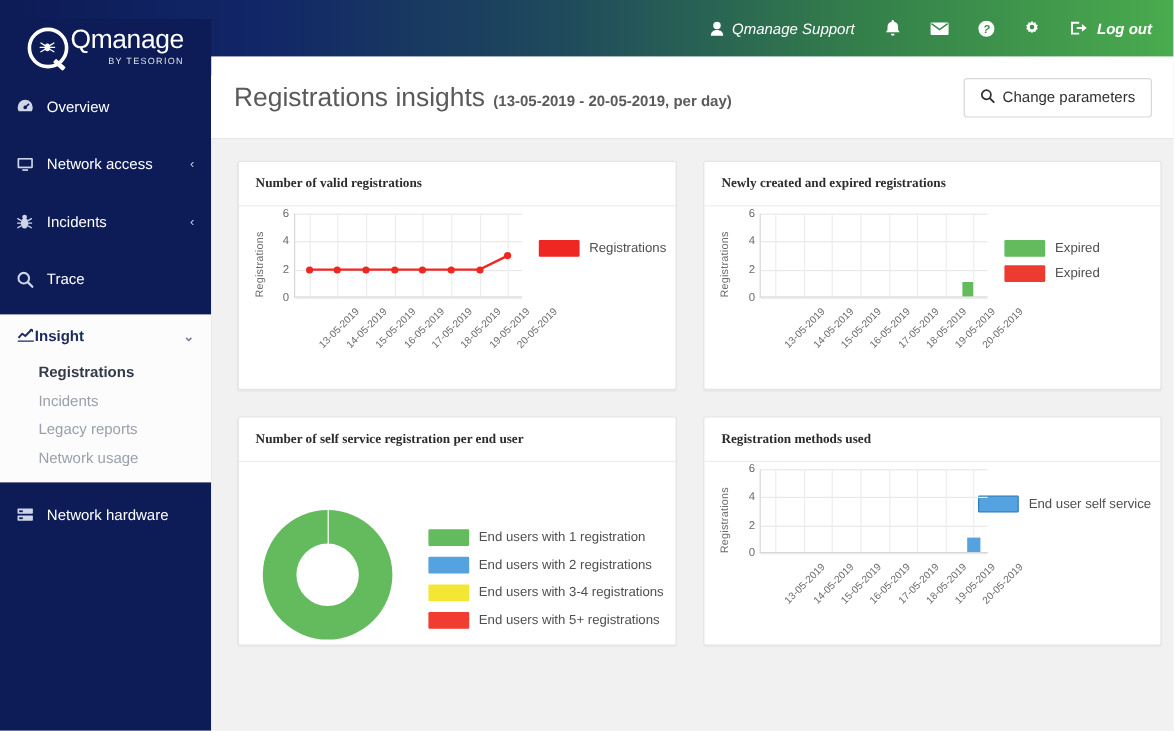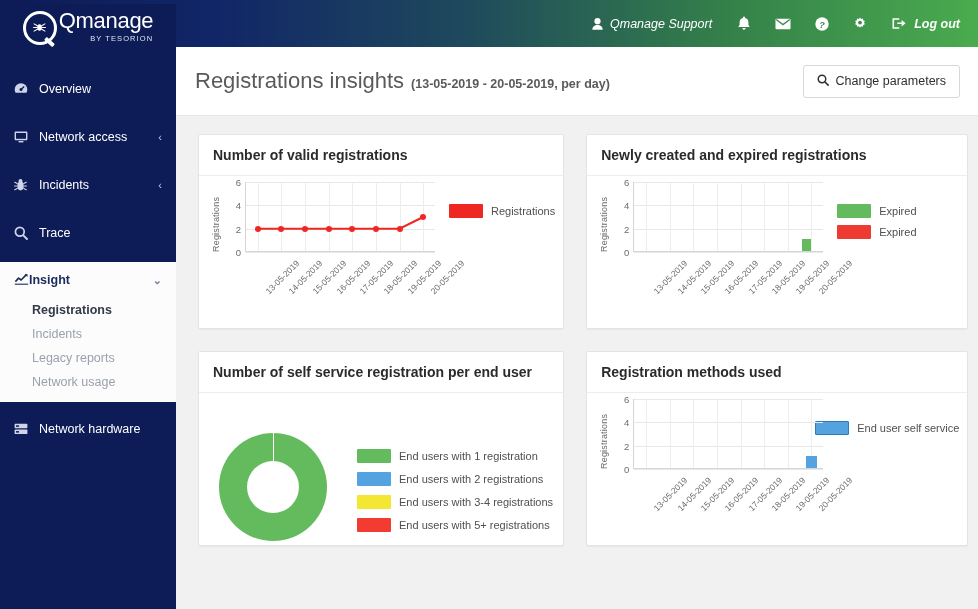--- a/index.html
+++ b/index.html
@@ -12,21 +12,21 @@
   .app { position: relative; width: 978px; height: 609px; background: #f1f1f1; }
 
   
   .topbar {
     position: absolute; left: 0; top: 0; width: 978px; height: 47px;
     background: linear-gradient(to right, #0d1b56 0%, #112667 22%, #1f4a5c 48%, #34804a 74%, #4aab4e 100%);
     display: flex; align-items: center; justify-content: flex-end;
     z-index: 5;
   }
   .logo-zone {
-    position: absolute; left: 0; top: 4px; width: 176px; height: 47px;
+    position: absolute; left: 0; top: 16px; width: 176px; height: 47px;
     background: #0d1b56;
     display: flex; align-items: center; justify-content: center;
     z-index: 6;
   }
   .logo-wrap { display: flex; align-items: flex-end; gap: 2px; }
   .logo-q {
     position: relative; width: 34px; height: 34px; border-radius: 50%;
     border: 3px solid #ffffff;
     display: flex; align-items: center; justify-content: center;
   }
@@ -96,22 +96,23 @@
 
   .grid {
     padding: 18px 22px 0 22px;
     display: grid; grid-template-columns: 1fr 1fr; gap: 22px 22px;
   }
   .card {
     background: #ffffff; border: 1px solid #e4e4e4; border-radius: 2px;
     box-shadow: 0 1px 1px rgba(0,0,0,0.04);
   }
   .card-head {
-    padding: 12px 14px; font-size: 14px; color: #2b2b2b; font-weight: bold;
+    padding: 12px 14px; font-size: 11px; color: #2b2b2b; font-weight: bold;
     border-bottom: 1px solid #ededed;
+    font-family: Liberation Serif, serif;
   }
   .card-body { height: 152px; padding: 6px 8px 4px 8px; position: relative; }
 
   
   .chart-flex { display: flex; height: 100%; }
   .plot-col { position: relative; }
   .ylabel {
     position: absolute; left: 4px; top: 0px; height: 70px;
     writing-mode: vertical-rl; transform: rotate(180deg);
     font-size: 9px; color: #6b6b6b; letter-spacing: 0.2px;

